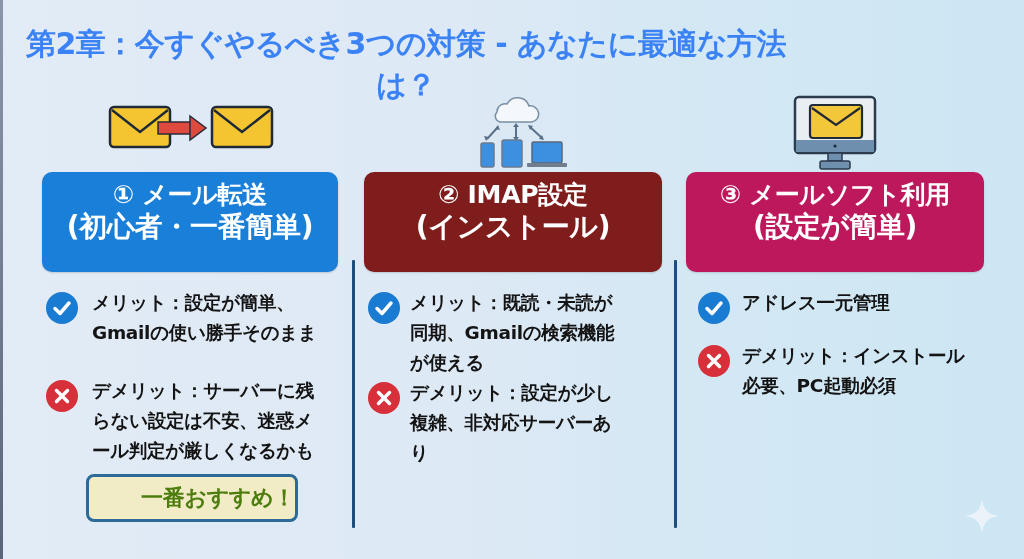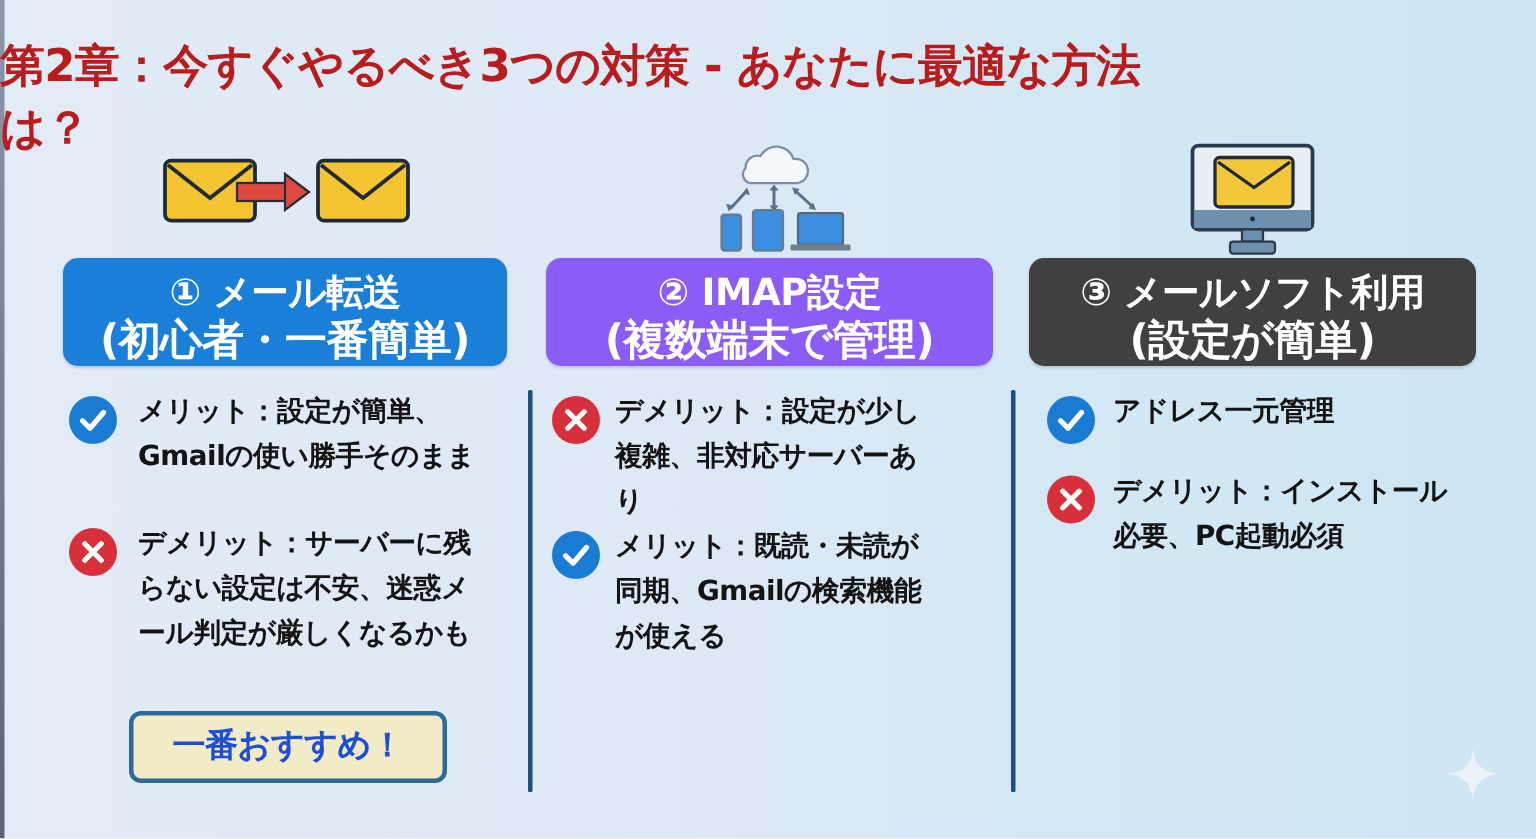--- a/index.html
+++ b/index.html
@@ -8,55 +8,55 @@
       font-family: "DejaVu Sans", "Liberation Sans", sans-serif;
       background: linear-gradient(90deg, #e2ebf6 0%, #dde9f5 45%, #d3e8f4 70%, #cde6f3 100%);
       position: relative;
       color: #111;
     }
     .left-edge {
       position: absolute; left: 0; top: 0; width: 3px; height: 559px;
       background: linear-gradient(180deg, #8a97a8, #5a6677);
     }
     .title {
-      position: absolute; left: 0; top: 24px; width: 812px; text-align: left;
-      font-size: 30px; font-weight: bold; letter-spacing: -0.5px; color: #b91c1c;
+      position: absolute; left: 0; top: 24px; width: 812px; text-align: center;
+      font-size: 30px; font-weight: bold; letter-spacing: -0.5px; color: #3b82f6;
     }
     .col { position: absolute; top: 90px; }
     .col1 { left: 42px; width: 296px; }
     .col2 { left: 364px; width: 298px; }
     .col3 { left: 686px; width: 298px; }
 
     .icon-area { height: 82px; position: relative; }
     .card {
-      height: 72px; border-radius: 10px; color: #fff; text-align: center;
+      height: 100px; border-radius: 10px; color: #fff; text-align: center;
       font-weight: bold; padding-top: 6px;
       box-shadow: 0 1px 2px rgba(0,0,0,0.15);
     }
     .card .l1 { font-size: 25px; line-height: 34px; letter-spacing: -0.3px; }
     .card .l2 { font-size: 28px; line-height: 30px; letter-spacing: -0.3px; }
     .card-blue { background: #1a7fd8; }
-    .card-green { background: #8b5cf6; }
-    .card-pink { background: #404040; }
+    .card-green { background: #7f1d1d; }
+    .card-pink { background: #be185d; }
 
     .items { position: relative; margin-top: 16px; }
     .item { position: relative; padding-left: 50px; font-weight: bold; font-size: 18.5px; line-height: 30px; color: #141414; letter-spacing: -0.3px; }
     .item .badge { position: absolute; left: 4px; top: 4px; width: 32px; height: 32px; border-radius: 50%; }
     .badge.check { background: #1a7bd3; }
     .badge.cross { background: #d8303a; }
     .badge svg { position: absolute; left: 0; top: 0; }
 
     .divider { position: absolute; top: 260px; width: 3px; height: 268px; background: #1d4f7c; border-radius: 1px; }
     .div1 { left: 352px; }
     .div2 { left: 674px; }
 
     .reco {
       position: absolute; left: 86px; top: 474px; width: 212px; height: 48px;
       background: #f2ecc6; border: 3px solid #2c6a98; border-radius: 8px;
-      text-align: center; font-weight: bold; font-size: 22px; line-height: 42px; color: #1d4ed8;
+      text-align: right; font-weight: bold; font-size: 22px; line-height: 42px; color: #4d7c0f;
       letter-spacing: -0.3px;
     }
     .sparkle { position: absolute; left: 964px; top: 498px; }
   </style>
 </head>
 <body>
 
 <div class="left-edge"></div>
 
 <h1 class="title">第2章：今すぐやるべき3つの対策 - あなたに最適な方法は？</h1>
@@ -113,42 +113,42 @@
       <polygon points="164,35 169,36 166,40" fill="#5a7088"></polygon>
       <polygon points="180,50 175,49 178,45" fill="#5a7088"></polygon>
       <rect x="117" y="53" width="13" height="24" rx="2" fill="#3d8fe0" stroke="#6a7b8e" stroke-width="1.5"></rect>
       <rect x="138" y="50" width="20" height="27" rx="2" fill="#3d8fe0" stroke="#6a7b8e" stroke-width="1.5"></rect>
       <rect x="168" y="52" width="30" height="21" rx="1.5" fill="#3d8fe0" stroke="#5a6778" stroke-width="1.5"></rect>
       <rect x="163" y="73" width="40" height="4" rx="1" fill="#6f7d8c"></rect>
     </svg>
   </div>
   <div class="card card-green">
     <div class="l1">② IMAP設定</div>
-    <div class="l2">(複数端末で管理)</div>
+    <div class="l2">(インストール)</div>
   </div>
   <div class="items">
+    <div class="item" style="padding-left:46px">
+      <span class="badge check">
+        <svg width="32" height="32">
+            <polyline points="9,16.5 14,21.5 23,11" fill="none" stroke="#fff" stroke-width="3.5" stroke-linecap="round" stroke-linejoin="round"></polyline>
+          </svg>
+      </span>
+      <div>メリット：既読・未読が</div>
+      <div>同期、Gmailの検索機能</div>
+      <div>が使える</div>
+    </div>
     <div class="item" style="padding-left:46px">
       <span class="badge cross">
         <svg width="32" height="32">
             <path d="M10.5 10.5 L21.5 21.5 M21.5 10.5 L10.5 21.5" stroke="#fff" stroke-width="3.5" stroke-linecap="round"></path>
           </svg>
       </span>
       <div>デメリット：設定が少し</div>
       <div>複雑、非対応サーバーあ</div>
       <div>り</div>
-    </div>
-    <div class="item" style="padding-left:46px">
-      <span class="badge check">
-        <svg width="32" height="32">
-            <polyline points="9,16.5 14,21.5 23,11" fill="none" stroke="#fff" stroke-width="3.5" stroke-linecap="round" stroke-linejoin="round"></polyline>
-          </svg>
-      </span>
-      <div>メリット：既読・未読が</div>
-      <div>同期、Gmailの検索機能</div>
-      <div>が使える</div>
     </div>
   </div>
 </div>
 
 <div class="col col3">
   <div class="icon-area">
     <svg width="298" height="82" viewBox="0 0 298 82">
       <rect x="109" y="7" width="80" height="56" rx="4" fill="#e9eef3" stroke="#2b3a4c" stroke-width="2.5"></rect>
       <rect x="110" y="50" width="78" height="12" fill="#6f8faf"></rect>
       <circle cx="149" cy="56" r="1.6" fill="#1e2a38"></circle>

